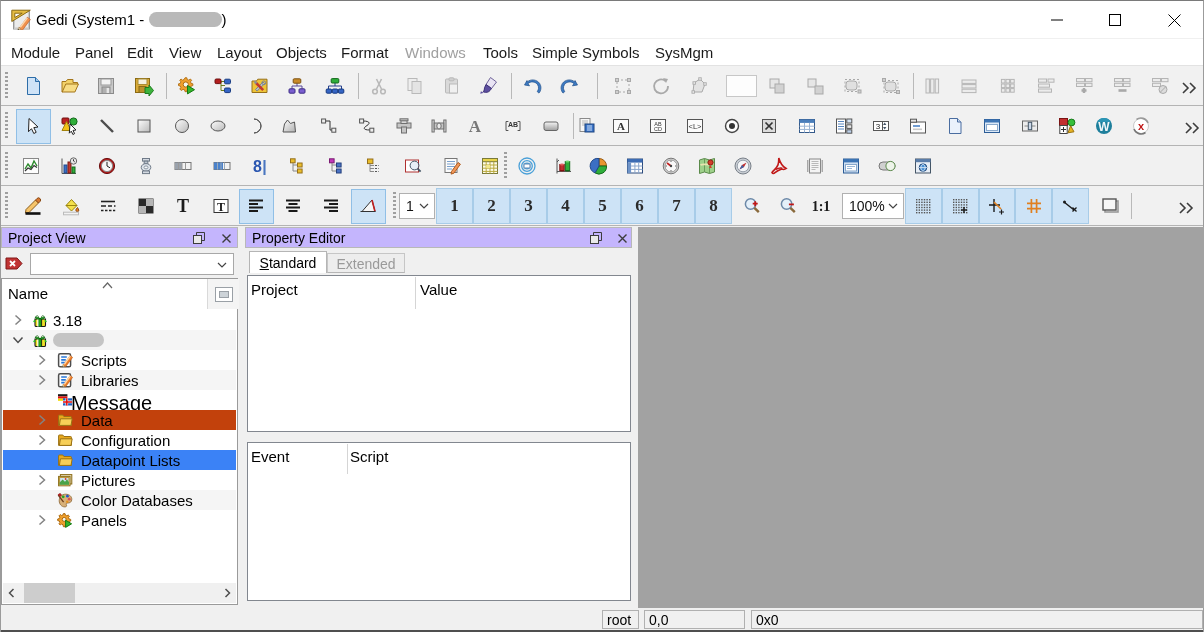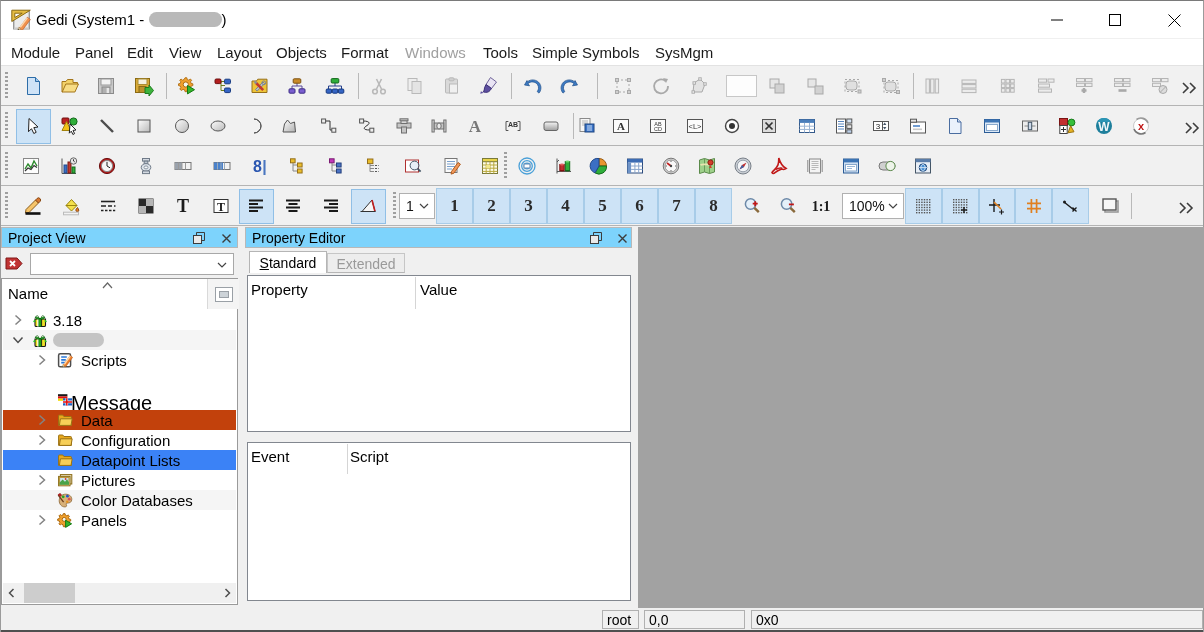--- a/index.html
+++ b/index.html
@@ -14,21 +14,21 @@
 .tb { position:absolute; top:2.5px; width:35px; height:35px; display:flex; align-items:center; justify-content:center; }
 .tb.hl { background:#cde3f6; border:1px solid #90bfe6; }
 .tb.hlb { background:#cde3f6; border:1px solid #a8cce8; width:36.8px; height:36px; top:2px; }
 .numb { position:absolute; top:2px; width:37px; height:36px; background:#cde3f6; border:1px solid #a8cce8; font-family:"Liberation Serif"; font-size:17px; font-weight:bold; color:#2b2b2b; display:flex; align-items:center; justify-content:center; }
 .sep { position:absolute; top:7px; width:1px; height:26px; background:#b9b9b9; }
 .handle { position:absolute; top:6px; width:3px; height:28px; background-image:repeating-linear-gradient(to bottom,#9f9f9f 0 1.6px,transparent 1.6px 4px); }
 .tcombo { position:absolute; top:7px; height:26px; background:#fff; border:1px solid #b0b0b0; display:flex; align-items:center; font-size:14px; color:#111; }
 .tcombo span { margin-left:6px; }
 .chev { position:absolute; top:14px; }
 #dock { position:absolute; left:0; top:225px; width:100%; height:382px; }
-.dk { position:absolute; top:1px; height:21px; background:#7dd3fc; border:1px solid #b8b8b8;text-decoration:underline; }
+.dk { position:absolute; top:1px; height:21px; background:#c4b5fd; border:1px solid #b8b8b8;text-decoration:underline; }
 .dk .dt { position:absolute; left:6px; top:2px; font-size:14px; color:#000; }
 .dkfloat { position:absolute; top:4px; }
 .dkx { position:absolute; top:5px; }
 #canvas { position:absolute; left:637px; top:1px; width:566px; height:381px; background:#a2a2a2; }
 #pvbody { position:absolute; left:0; top:22px; width:237px; height:357px; background:#f0f0f0; }
 .fcombo { position:absolute; left:29px; top:5px; width:204px; height:22px; background:#fff; border:1px solid #a8a8a8; }
 #treebox { position:absolute; left:0; top:30px; width:237px; height:327px; background:#fff; border:1px solid #9a9a9a; }
 #pebody { position:absolute; left:244px; top:22px; width:387px; height:357px; background:#f0f0f0; }
 .tab { position:absolute; top:3px; height:22px; font-size:14px; text-align:center; }
 .tbl { position:absolute; background:#fff; border:1px solid #82878f; }
@@ -1058,20 +1058,34 @@
             </svg>
             <span style="position:absolute;left:54px;top:2px"><svg width="16" height="16" viewBox="0 0 16 16">
                 <rect x="1.6" y="1.8" width="12" height="13" rx="1.6" fill="#fdfdfd" stroke="#4d4d4d" stroke-width="1.5"></rect>
                 <path d="M4.2 5h5.6M4.2 7.8h4.6M4.2 10.6h3.6" stroke="#2a78d8" stroke-width="1.7"></path>
                 <path d="M6.2 13.2L13.2 3.6l2.4 1.8-7 9.4z" fill="#ee7d28" stroke="#c05a14" stroke-width=".6"></path>
                 <path d="M7.3 12.4l6-8.2" stroke="#ffd9a8" stroke-width="1.4"></path>
                 <path d="M4.8 15.2l.9-2.5 1.9 1.4z" fill="#f5e9c8" stroke="#b89858" stroke-width=".5"></path>
                 <path d="M4.8 15.2l.5-1.2 1 .7z" fill="#3a3a3a"></path>
               </svg></span>
             <span style="position:absolute;left:78px;top:2px;font-size:15px;color:#000">Scripts</span>
+          </div>
+          <div style="position:absolute;left:1px;right:1px;top:91px;height:20px;background:#f5f5f5">
+            <svg style="position:absolute;left:35px;top:4px" width="8" height="12" viewBox="0 0 8 12">
+              <path d="M1.5 1.5l5 4.5-5 4.5" fill="none" stroke="#838383" stroke-width="1.5"></path>
+            </svg>
+            <span style="position:absolute;left:54px;top:2px"><svg width="16" height="16" viewBox="0 0 16 16">
+                <rect x="1.6" y="1.8" width="12" height="13" rx="1.6" fill="#fdfdfd" stroke="#4d4d4d" stroke-width="1.5"></rect>
+                <path d="M4.2 5h5.6M4.2 7.8h4.6M4.2 10.6h3.6" stroke="#2a78d8" stroke-width="1.7"></path>
+                <path d="M6.2 13.2L13.2 3.6l2.4 1.8-7 9.4z" fill="#ee7d28" stroke="#c05a14" stroke-width=".6"></path>
+                <path d="M7.3 12.4l6-8.2" stroke="#ffd9a8" stroke-width="1.4"></path>
+                <path d="M4.8 15.2l.9-2.5 1.9 1.4z" fill="#f5e9c8" stroke="#b89858" stroke-width=".5"></path>
+                <path d="M4.8 15.2l.5-1.2 1 .7z" fill="#3a3a3a"></path>
+              </svg></span>
+            <span style="position:absolute;left:78px;top:2px;font-size:15px;color:#000">Libraries</span>
           </div>
           <div style="position:absolute;left:1px;right:1px;top:111px;height:20px;background:#fff">
             <span style="position:absolute;left:54px;top:2px"><svg width="16" height="16" viewBox="0 0 16 16">
                 <rect x="1" y="2.2" width="9.4" height="2.2" fill="#1a1a1a"></rect>
                 <rect x="1" y="4.4" width="9.4" height="2.2" fill="#e01010"></rect>
                 <rect x="1" y="6.6" width="9.4" height="2.2" fill="#f2d800"></rect>
                 <rect x="6" y="6.3" width="9" height="7.2" fill="#1a62c4"></rect>
                 <path d="M9.8 6.3v7.2M6 9.9h9" stroke="#fff" stroke-width="2.6"></path>
                 <path d="M9.8 6.3v7.2M6 9.9h9" stroke="#e01010" stroke-width="1.5"></path>
               </svg></span>
@@ -1160,21 +1174,21 @@
           </svg>
           <svg class="dkx" style="left:27px" width="11" height="11" viewBox="0 0 11 11">
             <path d="M1.5 1.5l8 8M9.5 1.5l-8 8" stroke="#3c3c3c" stroke-width="1.4"></path>
           </svg>
         </span>
       </div>
  <div id="pebody">
    <div class="tab" style="left:4px;width:78px;background:#fff;border:1px solid #b5b5b5;border-bottom:none;z-index:2"><span style="position:relative;top:3px"><span style="text-decoration:underline">S</span>tandard</span></div>
    <div class="tab" style="left:82px;width:78px;background:#ededed;border:1px solid #c6c6c6;border-bottom:1px solid #b5b5b5;top:5px;height:20px;color:#9a9a9a"><span style="position:relative;top:2px">Extended</span></div>
    <div class="tbl" style="left:2px;top:27px;width:384px;height:157px">
-     <span class="hdrtxt" style="left:3px">Property</span>
+     <span class="hdrtxt" style="left:3px">Project</span>
      <span class="hdrtxt" style="left:172px">Value</span>
      <div style="position:absolute;left:167px;top:1px;width:1px;height:32px;background:#d5d5d5"></div>
    </div>
    <div class="tbl" style="left:2px;top:194px;width:384px;height:159px">
      <span class="hdrtxt" style="left:3px">Event</span>
      <span class="hdrtxt" style="left:102px">Script</span>
      <div style="position:absolute;left:99px;top:1px;width:1px;height:30px;background:#d5d5d5"></div>
    </div>
  </div>
 </div>

